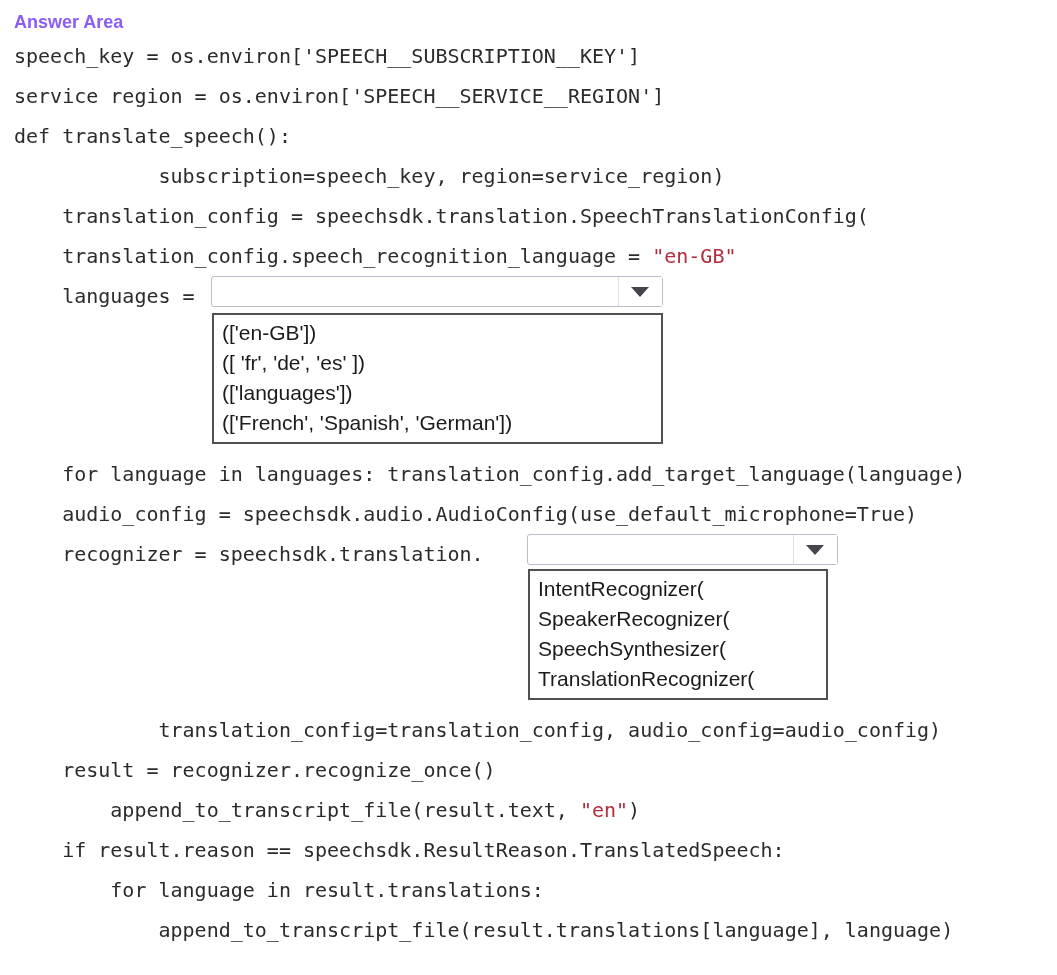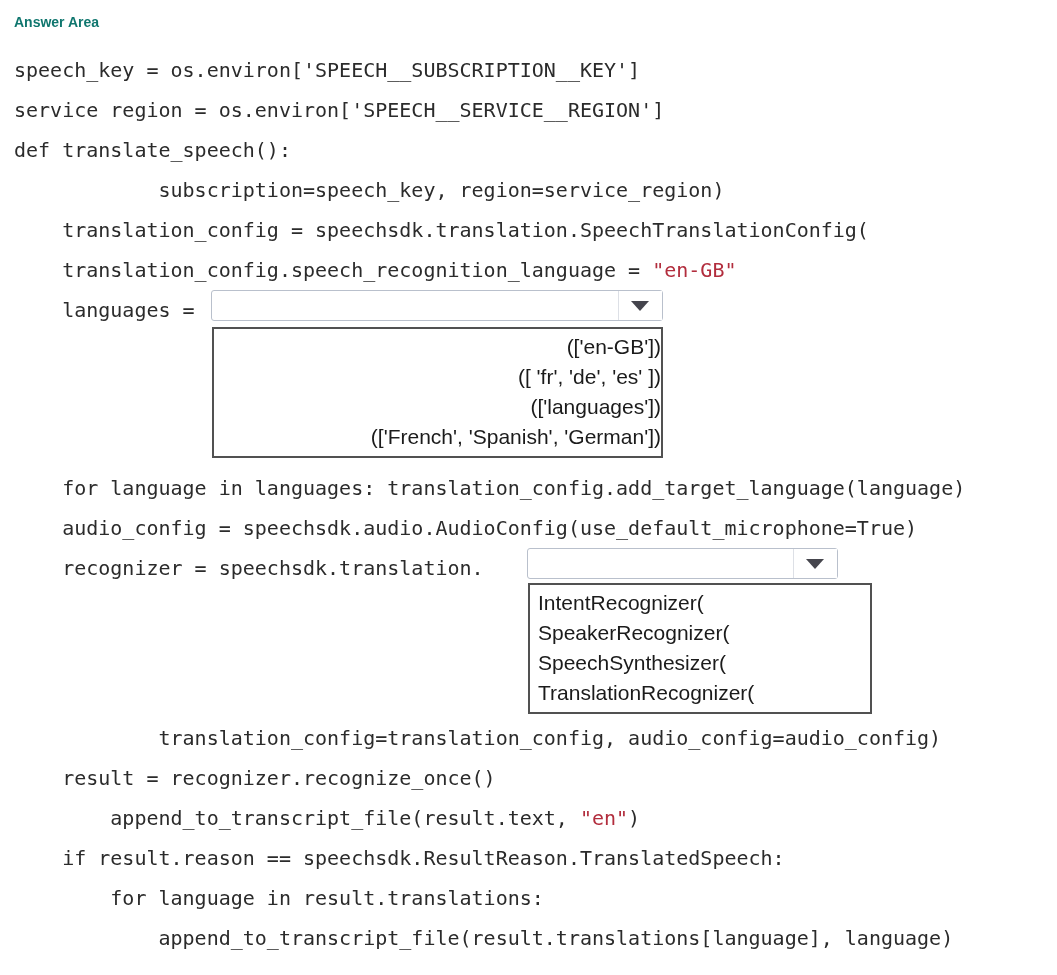--- a/index.html
+++ b/index.html
@@ -7,24 +7,23 @@
   body {
     width: 1057px; height: 975px;
     overflow: hidden;
     font-family: "DejaVu Sans Mono", monospace;
     position: relative;
   }
   .page { padding: 8px 0 0 14px; }
   .title {
     font-family: "Liberation Sans", sans-serif;
     font-weight: bold;
-    font-size: 14px;
-    color: #0f766e;
+    font-size: 18px;
+    color: #8b5cf6;
     line-height: 28px;
-    margin-bottom: 14px;
   }
   .code-line {
     font-family: "DejaVu Sans Mono", monospace;
     font-size: 20px;
     color: #2b2b2b;
     line-height: 40px;
     height: 40px;
     white-space: pre;
     display: flex;
     align-items: flex-start;
@@ -65,22 +64,22 @@
     border-top: 10px solid #45454d;
   }
   .combo1 { width: 452px; margin-left: 4px; }
   .combo2 { width: 311px; margin-left: 43px; }
   
   .listbox {
     background: #ffffff;
     border: 2px solid #515151;
     padding: 3px 0 4px 0;
   }
-  .listbox1 { margin-left: 198px; width: 451px; margin-top: -3px; margin-bottom: 10px; text-align: right; }
-  .listbox2 { margin-left: 514px; width: 344px; margin-top: -5px; margin-bottom: 4px; }
+  .listbox1 { margin-left: 198px; width: 451px; margin-top: -3px; margin-bottom: 10px; }
+  .listbox2 { margin-left: 514px; width: 300px; margin-top: -5px; margin-bottom: 10px; }
   .listbox-item {
     font-family: "Liberation Sans", sans-serif;
     font-size: 21px;
     color: #1b1b1b;
     line-height: 30px;
     height: 30px;
     padding-left: 8px;
     white-space: pre;
     cursor: pointer;
   }

